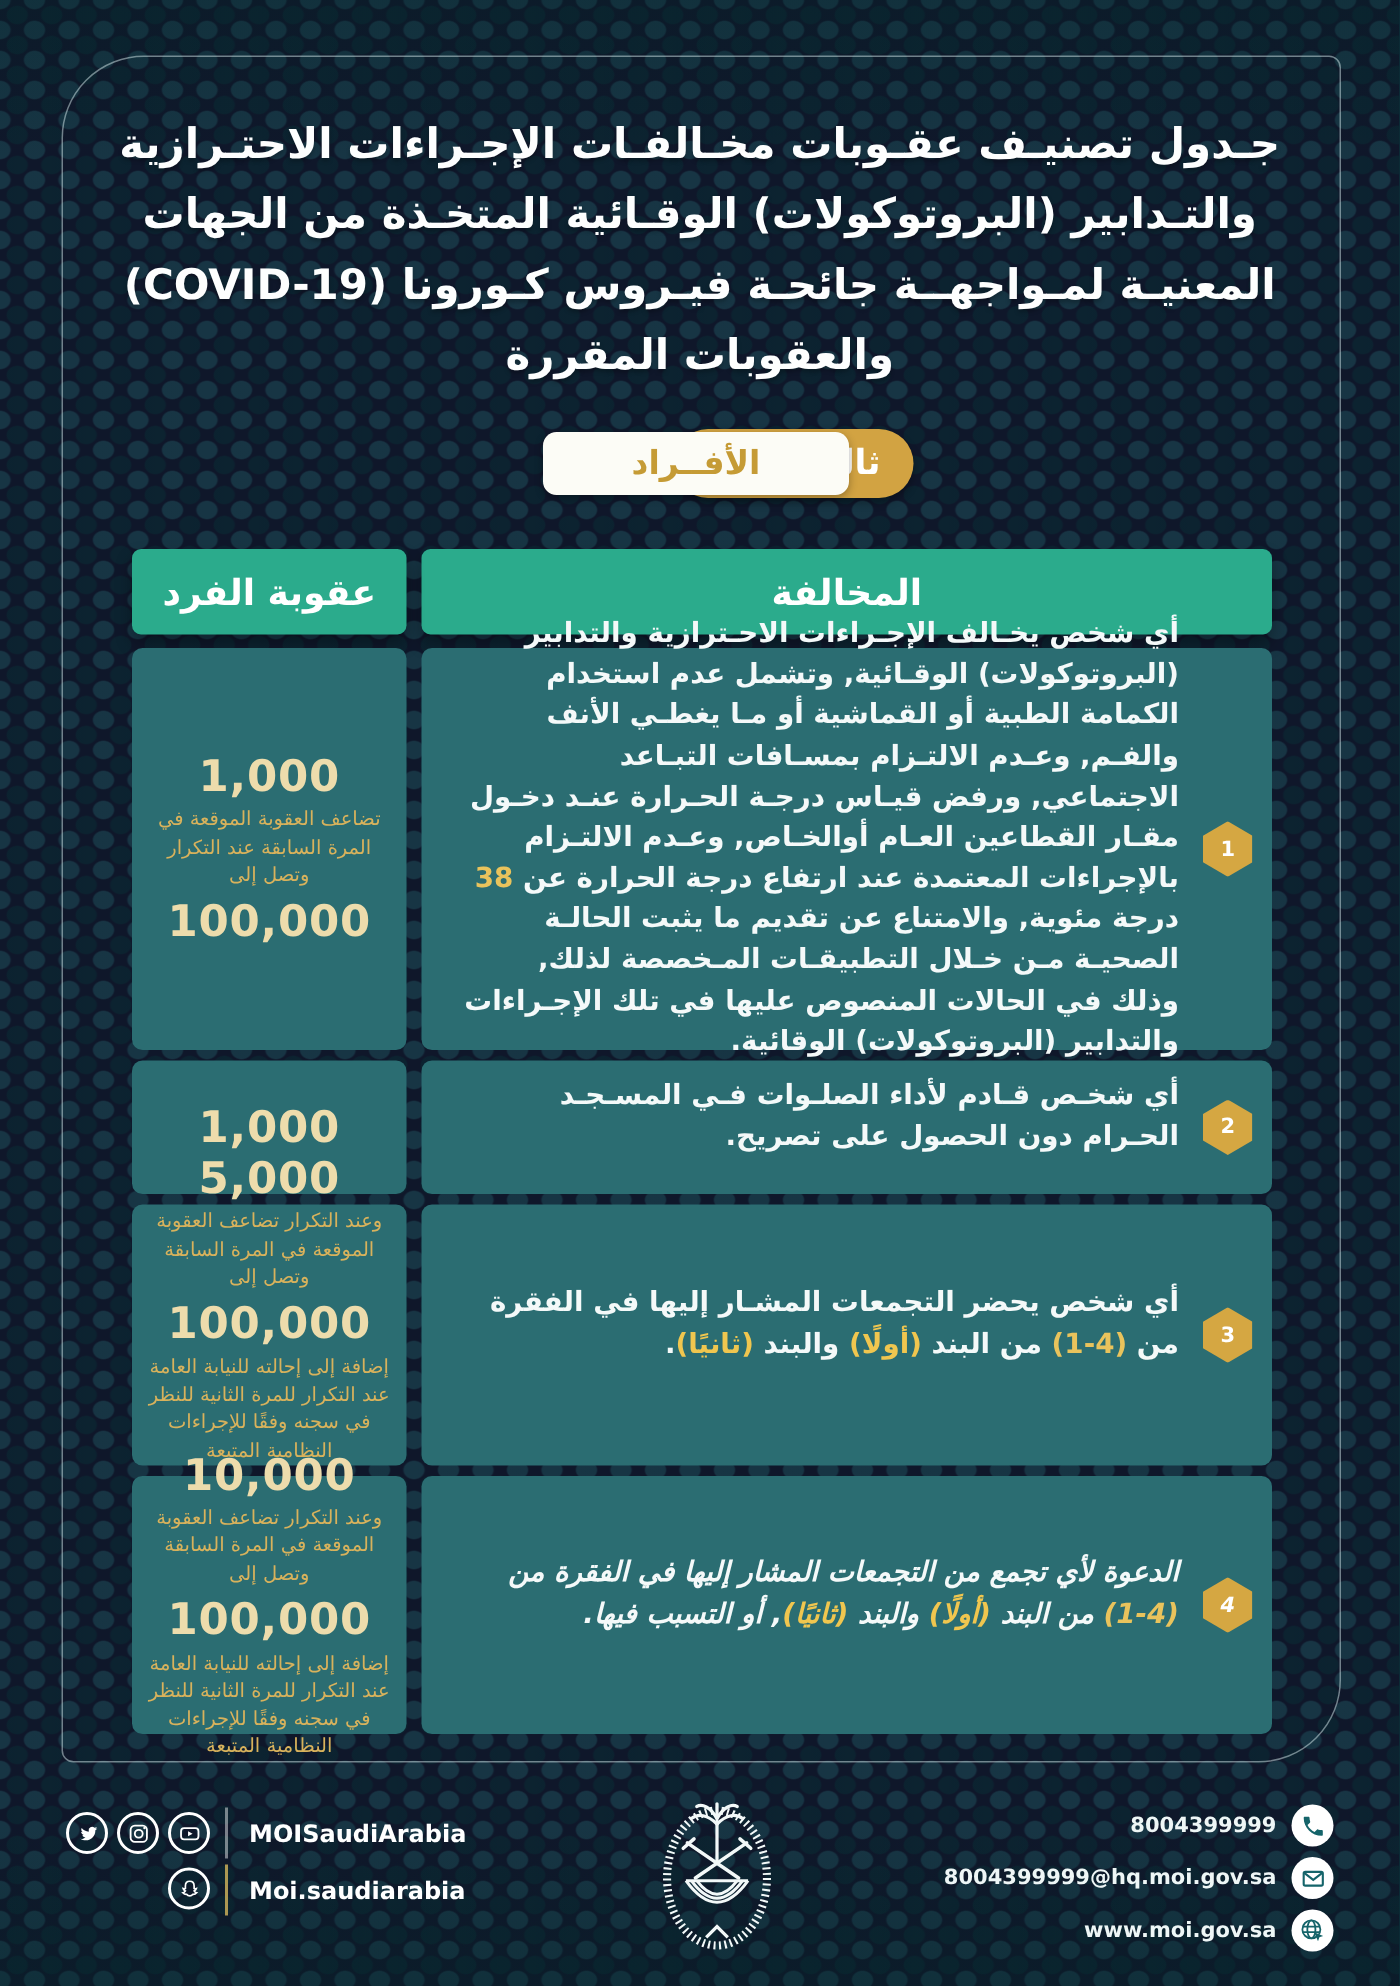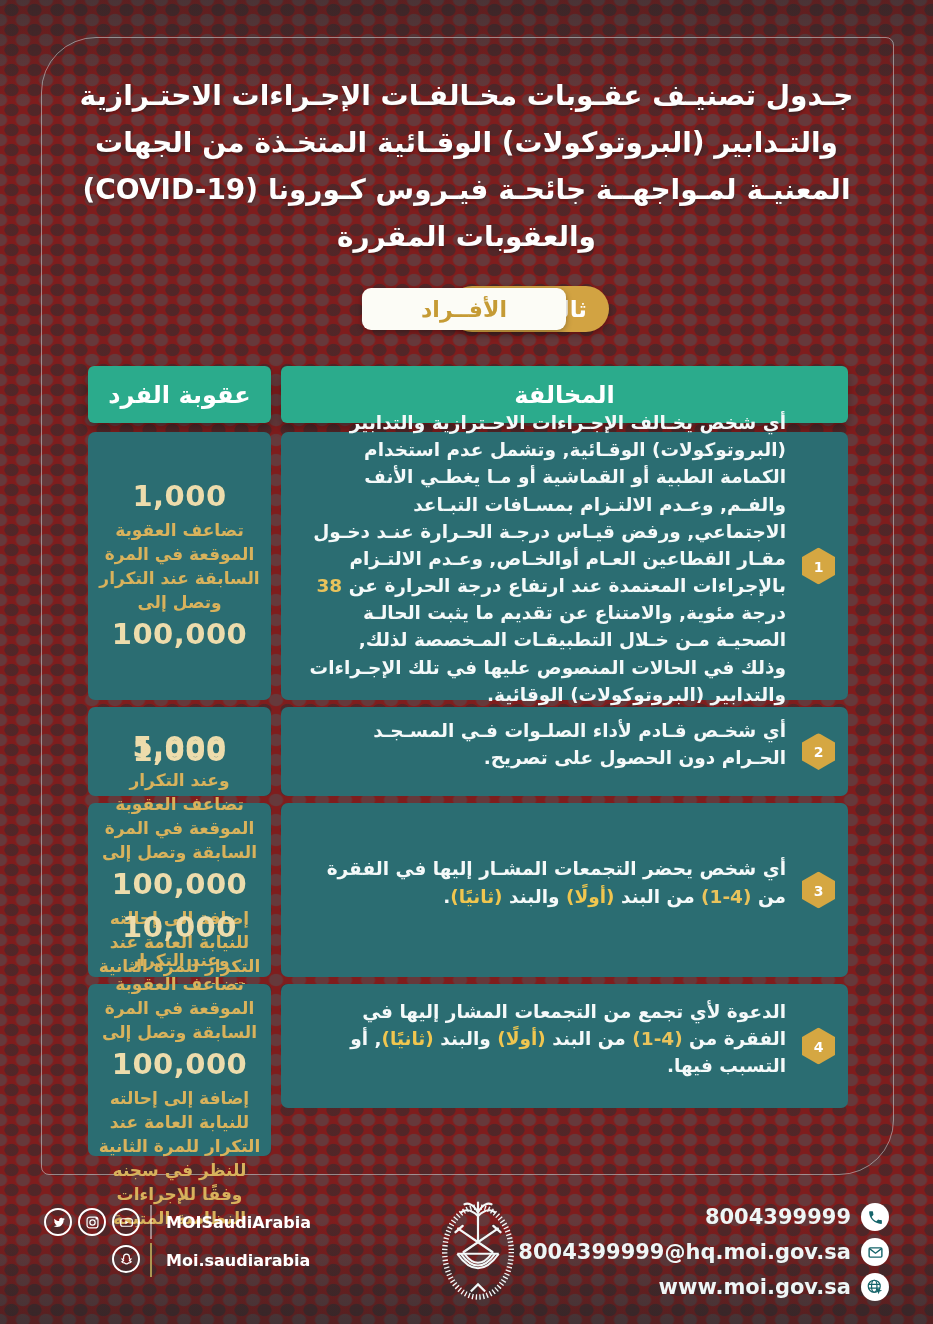--- a/index.html
+++ b/index.html
@@ -1,17 +1,17 @@
 <!DOCTYPE html>
 <html lang="ar"><head>
 <meta charset="utf-8">
 <style>
   html,body{margin:0;padding:0;background:#0b3c40;}
   .page{position:relative;width:933px;height:1324px;overflow:hidden;
-        background:#7f1d1d;font-family:"DejaVu Sans",sans-serif;}
+        background:#0f172a;font-family:"DejaVu Sans",sans-serif;}
   
   .page::before{content:"";position:absolute;inset:0;
     background-image:
       radial-gradient(rgba(7,54,58,.38) 6.5px, transparent 7.6px),
       radial-gradient(rgba(43,122,128,.30) 6.5px, transparent 7.6px);
     background-size:23px 20px;background-position:0 0,11.5px 10px;}
   .page::after{content:"";position:absolute;inset:0;pointer-events:none;
     background:linear-gradient(180deg,rgba(4,38,41,.28),transparent 8%,transparent 92%,rgba(4,38,41,.35));}
   .frame{position:absolute;left:41px;top:37px;width:851px;height:1136px;
     border:1.6px solid rgba(214,233,235,.5);border-radius:55px 8px 55px 8px;z-index:1;}
@@ -42,34 +42,34 @@
     display:flex;flex-direction:column;align-items:center;justify-content:center;direction:rtl;
     padding:0 8px;box-sizing:border-box;gap:3px;z-index:2;}
   .violation-cell{position:absolute;left:281px;width:567px;background:#2B6D72;border-radius:7px;
     display:flex;align-items:center;direction:rtl;z-index:2;
     padding:12px 62px 27px 28px;box-sizing:border-box;}
   .violation-text{margin:0;color:#f4f9f9;font-size:18.5px;font-weight:700;line-height:1.47;
     text-align:right;width:100%;}
   .gold{color:#E9C35C;}
   .gbold{color:#F0C64F;}
   .amount{color:#EDDCAC;font-weight:700;font-size:29px;line-height:1.22;letter-spacing:.5px;}
-  .amount-note{color:#D8B25C;font-weight:700;font-size:17px;line-height:1.42;text-align:center;}
+  .amount-note{color:#D8B25C;font-weight:400;font-size:13px;line-height:1.42;text-align:center;}
   .hex{position:absolute;right:13px;top:50%;transform:translateY(-50%);width:33px;height:37px;
     background:#D5A742;clip-path:polygon(50% 0,100% 26%,100% 74%,50% 100%,0 74%,0 26%);
     color:#fff;font-size:14px;font-weight:700;display:flex;align-items:center;justify-content:center;}
 
   
   .soc-circle{position:absolute;width:28px;height:28px;border:2px solid #fff;border-radius:50%;
     display:flex;align-items:center;justify-content:center;z-index:2;box-sizing:border-box;}
   .sep{position:absolute;width:2px;height:34px;z-index:2;}
   .handle{position:absolute;color:#fff;font-weight:700;font-size:16px;z-index:2;}
   .contact{position:absolute;right:44px;top:1203px;display:flex;flex-direction:column;gap:7px;
     align-items:flex-end;z-index:2;}
   .contact-row{display:flex;align-items:center;gap:10px;}
-  .contact-text{color:#eef6f6;font-size:21px;font-weight:700;}
+  .contact-text{color:#eef6f6;font-size:14px;font-weight:700;}
   .contact-icon{width:28px;height:28px;background:#fff;border-radius:50%;
     display:flex;align-items:center;justify-content:center;}
   .emblem{position:absolute;left:433px;top:1194px;width:90px;height:116px;z-index:2;}
 </style>
 </head>
 <body>
 
 <div class="page">
   <div class="frame"></div>
 
@@ -98,37 +98,37 @@
         <p class="violation-text"><span>أي شخص يخـالف الإجـراءات الاحـترازية والتدابير (البروتوكولات) الوقـائية, وتشمل عدم استخدام الكمامة الطبية أو القماشية أو مـا يغطـي الأنف والفـم, وعـدم الالتـزام بمسـافات التبـاعد الاجتماعي, ورفض قيـاس درجـة الحـرارة عنـد دخـول مقـار القطاعين العـام أوالخـاص, وعـدم الالتـزام بالإجراءات المعتمدة عند ارتفاع درجة الحرارة عن </span><span class="gold">38</span><span> درجة مئوية, والامتناع عن تقديم ما يثبت الحالـة الصحيـة مـن خـلال التطبيقـات المـخصصة لذلك, وذلك في الحالات المنصوص عليها في تلك الإجـراءات والتدابير (البروتوكولات) الوقائية.</span></p>
         <div class="hex">1</div>
       </div>
       <div class="penalty-cell" style="top: 707px; height: 89px;">
         <div class="amount">1,000</div>
       </div>
       <div class="violation-cell" style="top: 707px; height: 89px;">
         <p class="violation-text"><span>أي شخـص قـادم لأداء الصلـوات فـي المسـجـد الحـرام دون الحصول على تصريح.</span></p>
         <div class="hex">2</div>
       </div>
-      <div class="penalty-cell" style="top: 803px; height: 174px;">
+      <div class="penalty-cell" style="top: 803px; height: 174px; justify-content: flex-end;">
         <div class="amount">5,000</div>
         <div class="amount-note">وعند التكرار تضاعف العقوبة الموقعة في المرة السابقة وتصل إلى</div>
         <div class="amount">100,000</div>
         <div class="amount-note">إضافة إلى إحالته للنيابة العامة عند التكرار للمرة الثانية للنظر في سجنه وفقًا للإجراءات النظامية المتبعة</div>
       </div>
       <div class="violation-cell" style="top: 803px; height: 174px;">
         <p class="violation-text"><span>أي شخص يحضر التجمعات المشـار إليها في الفقرة من </span><span class="gold">(4-1)</span><span> من البند </span><span class="gold gbold">(أولًا)</span><span> والبند </span><span class="gold gbold">(ثانيًا)</span><span>.</span></p>
         <div class="hex">3</div>
       </div>
       <div class="penalty-cell" style="top: 984px; height: 172px;">
         <div class="amount">10,000</div>
         <div class="amount-note">وعند التكرار تضاعف العقوبة الموقعة في المرة السابقة وتصل إلى</div>
         <div class="amount">100,000</div>
         <div class="amount-note">إضافة إلى إحالته للنيابة العامة عند التكرار للمرة الثانية للنظر في سجنه وفقًا للإجراءات النظامية المتبعة</div>
       </div>
-      <div class="violation-cell" style="top: 984px; height: 124px;">
+      <div class="violation-cell" style="top: 984px; height: 172px; font-style: italic;">
         <p class="violation-text"><span>الدعوة لأي تجمع من التجمعات المشار إليها في الفقرة من </span><span class="gold">(4-1)</span><span> من البند </span><span class="gold gbold">(أولًا)</span><span> والبند </span><span class="gold gbold">(ثانيًا)</span><span>, أو التسبب فيها.</span></p>
         <div class="hex">4</div>
       </div>
     </div>
 
   <div class="soc-circle" style="left:44px;top:1208px;">
     <svg viewBox="0 0 16 16" width="15" height="15">
         <path fill="#fff" d="M14.8 4.2c-.4.2-.9.3-1.4.4.5-.3.9-.8 1-1.4-.5.3-1 .5-1.6.6A2.4 2.4 0 0 0 8.7 6v.5C6.7 6.4 4.9 5.4 3.7 3.9c-.6 1-.3 2.3.7 3-.4 0-.8-.1-1.1-.3 0 1.1.8 2.1 1.9 2.3-.3.1-.7.1-1 .1.3.9 1.2 1.6 2.2 1.6-1 .8-2.3 1.2-3.6 1 1.1.7 2.4 1.1 3.7 1.1 4.4 0 6.9-3.7 6.9-6.9v-.3c.5-.3.9-.8 1.4-1.3z"></path>
       </svg>
   </div>

